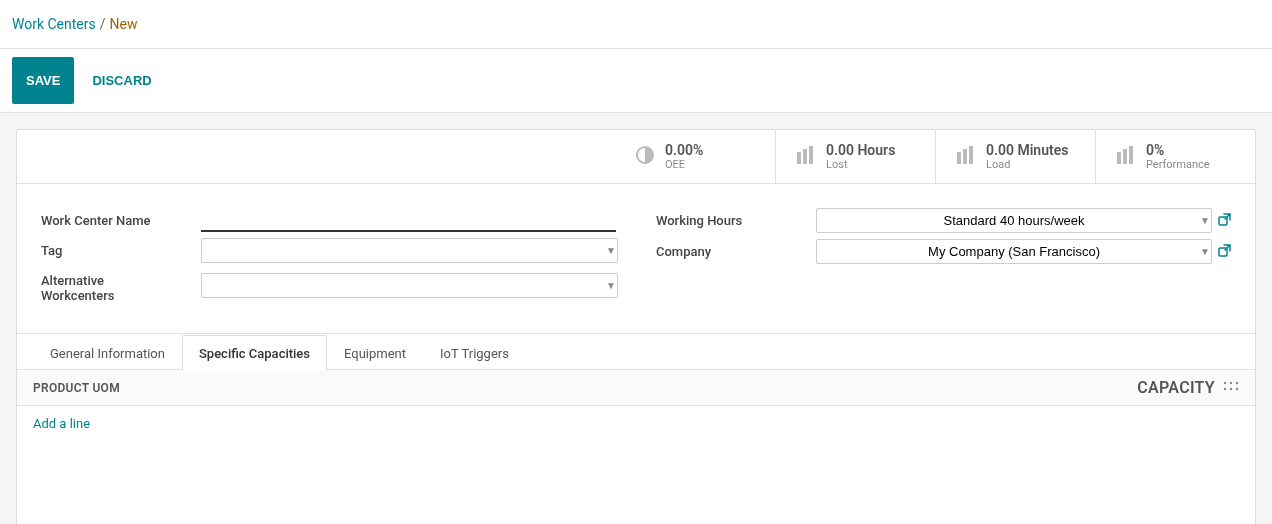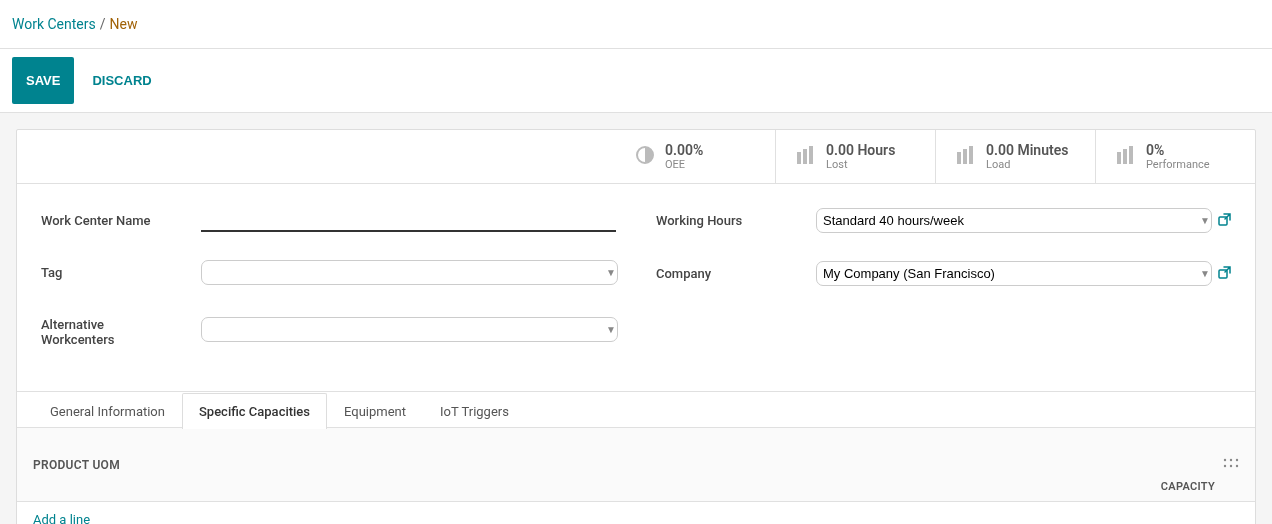--- a/index.html
+++ b/index.html
@@ -19,36 +19,36 @@
 
     .stats-bar { display: flex; border-bottom: 1px solid #e0e0e0; }
     .stat-item { display: flex; align-items: center; gap: 10px; padding: 12px 20px; border-left: 1px solid #e0e0e0; min-width: 160px; }
     .stat-item:first-child { border-left: none; }
     .stat-icon { color: #888; font-size: 18px; }
     .stat-value { font-size: 14px; font-weight: 600; color: #555; }
     .stat-label { font-size: 11px; color: #888; }
 
     .form-section { padding: 24px 24px 16px; }
     .form-grid { display: grid; grid-template-columns: 1fr 1fr; gap: 0 40px; }
-    .form-row { display: flex; align-items: center; margin-bottom: 28px; }
+    .form-row { display: flex; align-items: center; margin-bottom: 6px; }
     .form-label { font-size: 13px; color: #444; font-weight: 500; min-width: 160px; flex-shrink: 0; }
     .form-input { flex: 1; border: none; border-bottom: 1px solid #ccc; padding: 4px 4px 3px; font-size: 13px; outline: none; background: transparent; }
     .form-select-wrap { flex: 1; display: flex; align-items: center; gap: 4px; }
-    .form-select { flex: 1; border: 1px solid #ccc; border-radius: 7px; padding: 4px 6px; font-size: 13px; background: #fff; appearance: none; outline: none; }
+    .form-select { flex: 1; border: 1px solid #ccc; border-radius: 2px; padding: 4px 20px; font-size: 13px; background: #fff; appearance: none; outline: none; text-align: center; }
     .ext-link { color: #00838f; font-size: 12px; cursor: pointer; text-decoration: none; margin-left: 4px; }
 
-    .tabs-bar { display: flex; border-top: 1px solid #e0e0e0; padding: 0 16px; }
+    .tabs-bar { display: flex; border-top: 1px solid #e0e0e0; padding: 0 16px; margin-top: 8px; }
     .tab { padding: 10px 16px; font-size: 13px; color: #555; cursor: pointer; border: 1px solid transparent; border-bottom: none; margin-bottom: -1px; border-radius: 2px 2px 0 0; position: relative; top: 1px; }
     .tab.active { background: #fff; border-color: #ddd; color: #333; font-weight: 500; }
 
     .tab-content { border-top: 1px solid #e0e0e0; padding: 0; }
     .table-header { display: flex; align-items: center; padding: 8px 16px; border-bottom: 1px solid #e0e0e0; background: #fafafa; }
     .col-product { flex: 1; font-size: 12px; font-weight: 600; color: #555; text-transform: uppercase; letter-spacing: 0.3px; }
     .col-uom { flex: 1; font-size: 12px; font-weight: 600; color: #555; text-transform: uppercase; letter-spacing: 0.3px; }
-    .col-capacity { font-size: 11px; font-weight: 600; color: #555; text-transform: uppercase; letter-spacing: 0.3px; min-width: 80px; text-align: right; margin-top: 44px; }
+    .col-capacity { font-size: 16px; font-weight: 600; color: #555; text-transform: uppercase; letter-spacing: 0.3px; min-width: 80px; text-align: right; }
     .col-actions { margin-left: 8px; }
 
     .add-line { padding: 10px 16px; }
     .add-line-link { color: #00838f; font-size: 13px; cursor: pointer; text-decoration: none; }
 
     .empty-area { min-height: 120px; }
 
     .stats-group { display: flex; justify-content: flex-end; }
   </style>
 </head>

